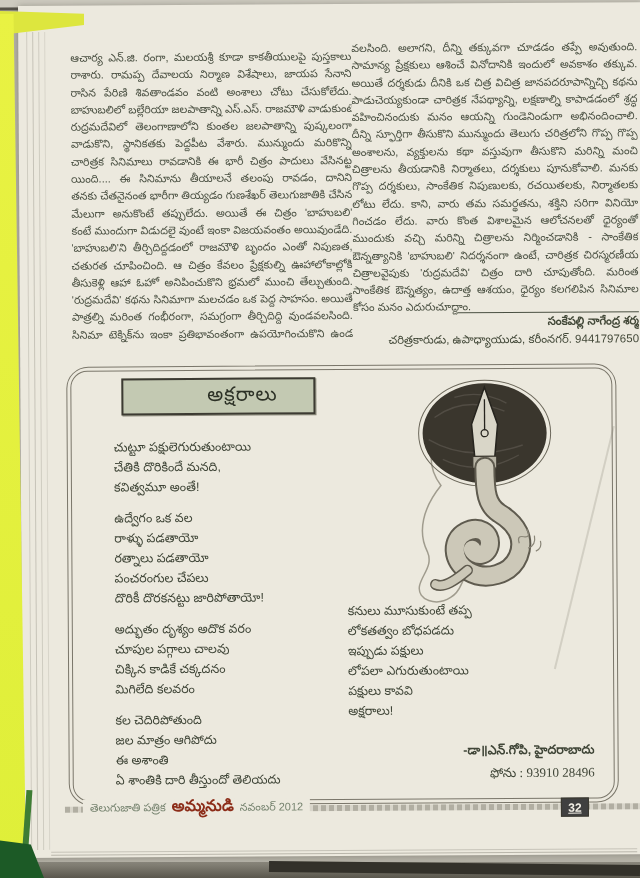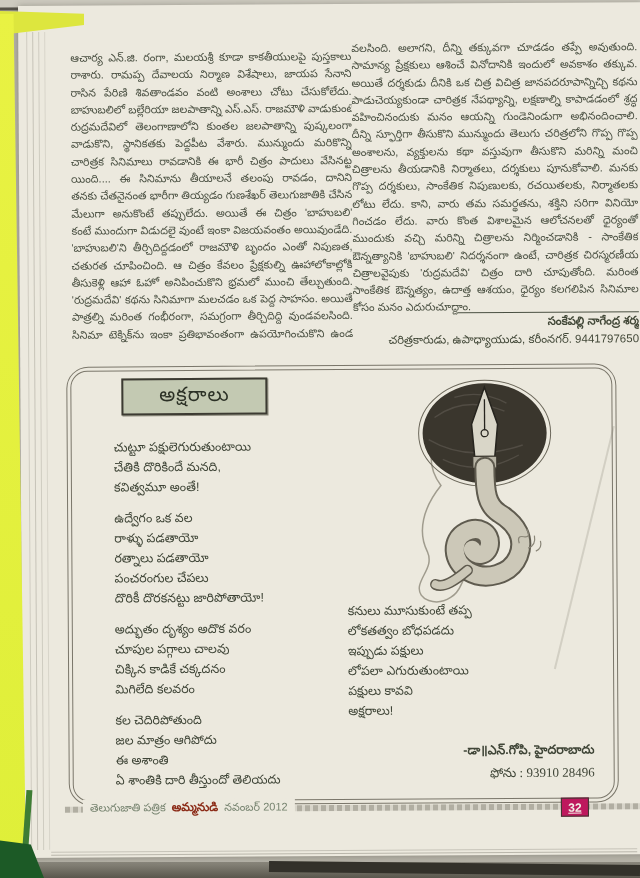--- a/index.html
+++ b/index.html
@@ -42,40 +42,40 @@
     font-size:11.5px;color:#424838;white-space:nowrap;overflow:hidden;}
   
   .fbox{position:absolute;left:46px;top:361px;width:548px;height:437px;
     border:1px solid #7a766a;border-radius:22px;}
   .fbox-inner{position:absolute;left:3px;top:3px;right:3px;bottom:3px;
     border:1px solid #7a766a;border-radius:17px;}
   .ftitle{position:absolute;left:54px;top:11px;width:142px;height:33px;
     background:#c3c9b2;border:2px solid #3c3a32;
     display:flex;align-items:center;justify-content:center;
     font-size:20px;color:#2c3126;letter-spacing:1px;
-    box-shadow:1px 1px 0 #8a877a;}
+    box-shadow:1px 1px 0 #8a877a;padding-left:48px;}
   .poem{position:absolute;color:#3f4537;}
   .poem .pln{height:20px;line-height:20px;font-size:12.5px;white-space:nowrap;overflow:hidden;}
   .stanza{margin-bottom:11px;}
   .poem-left{left:46px;top:70px;width:235px;}
   .poem-right{left:279px;top:235px;width:240px;}
   .poet-credit{position:absolute;left:279px;top:378px;width:246px;text-align:right;
     font-size:12.5px;font-weight:700;color:#3f4537;white-space:nowrap;overflow:hidden;}
   .poet-phone{position:absolute;left:279px;top:400px;width:246px;text-align:right;
     font-size:13px;color:#3f4537;white-space:nowrap;overflow:hidden;
     font-family:"Liberation Serif","DejaVu Serif",serif;}
   .illus{position:absolute;left:327px;top:2px;width:177px;height:240px;}
   
   .footer-bar{position:absolute;left:42px;top:801px;width:578px;height:6px;
     background:repeating-linear-gradient(90deg,#b1aea2 0 5px,#d8d5ca 5px 8px);}
   .footer-text{position:absolute;left:60px;top:794px;height:18px;background:#ece9de;
     padding:0 7px;display:flex;align-items:center;gap:6px;font-size:11px;white-space:nowrap;}
   .ft-gray{color:#76836f;text-align:right;}
-  .ft-red{color:#8c2c18;font-weight:700;font-size:12px;}
-  .pagenum{position:absolute;left:538px;top:795px;width:26px;height:17px;background:#be185d;
+  .ft-red{color:#8c2c18;font-weight:700;font-size:16px;}
+  .pagenum{position:absolute;left:538px;top:795px;width:26px;height:17px;background:#404040;
     color:#f2efe6;font-weight:700;font-size:12px;display:flex;align-items:center;justify-content:center;
     border:1px solid #3a382f;text-decoration:underline;}
 </style>
 </head>
 <body>
 
 <div class="top-strip"></div>
 <div class="top-dark-line"></div>
 <div class="bottom-band"></div>
 <div class="bottom-dark"></div>

